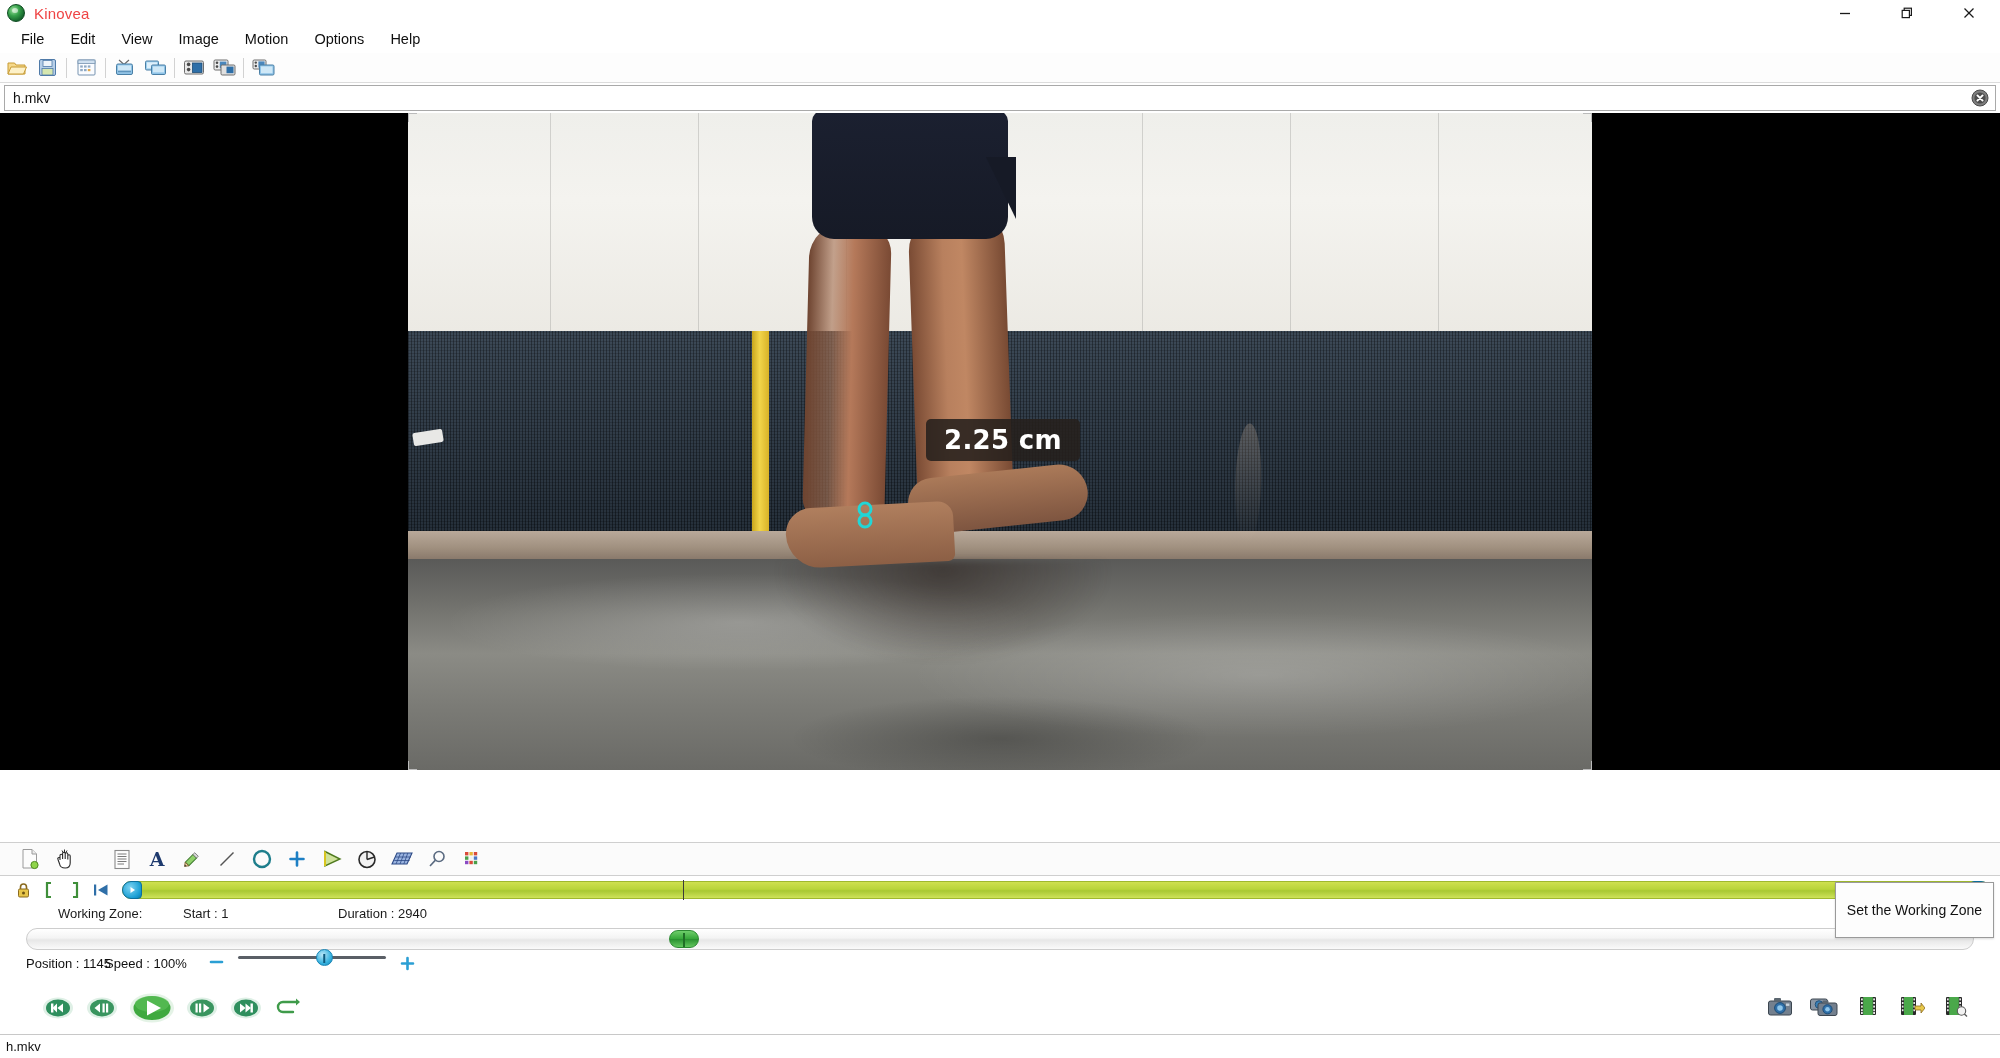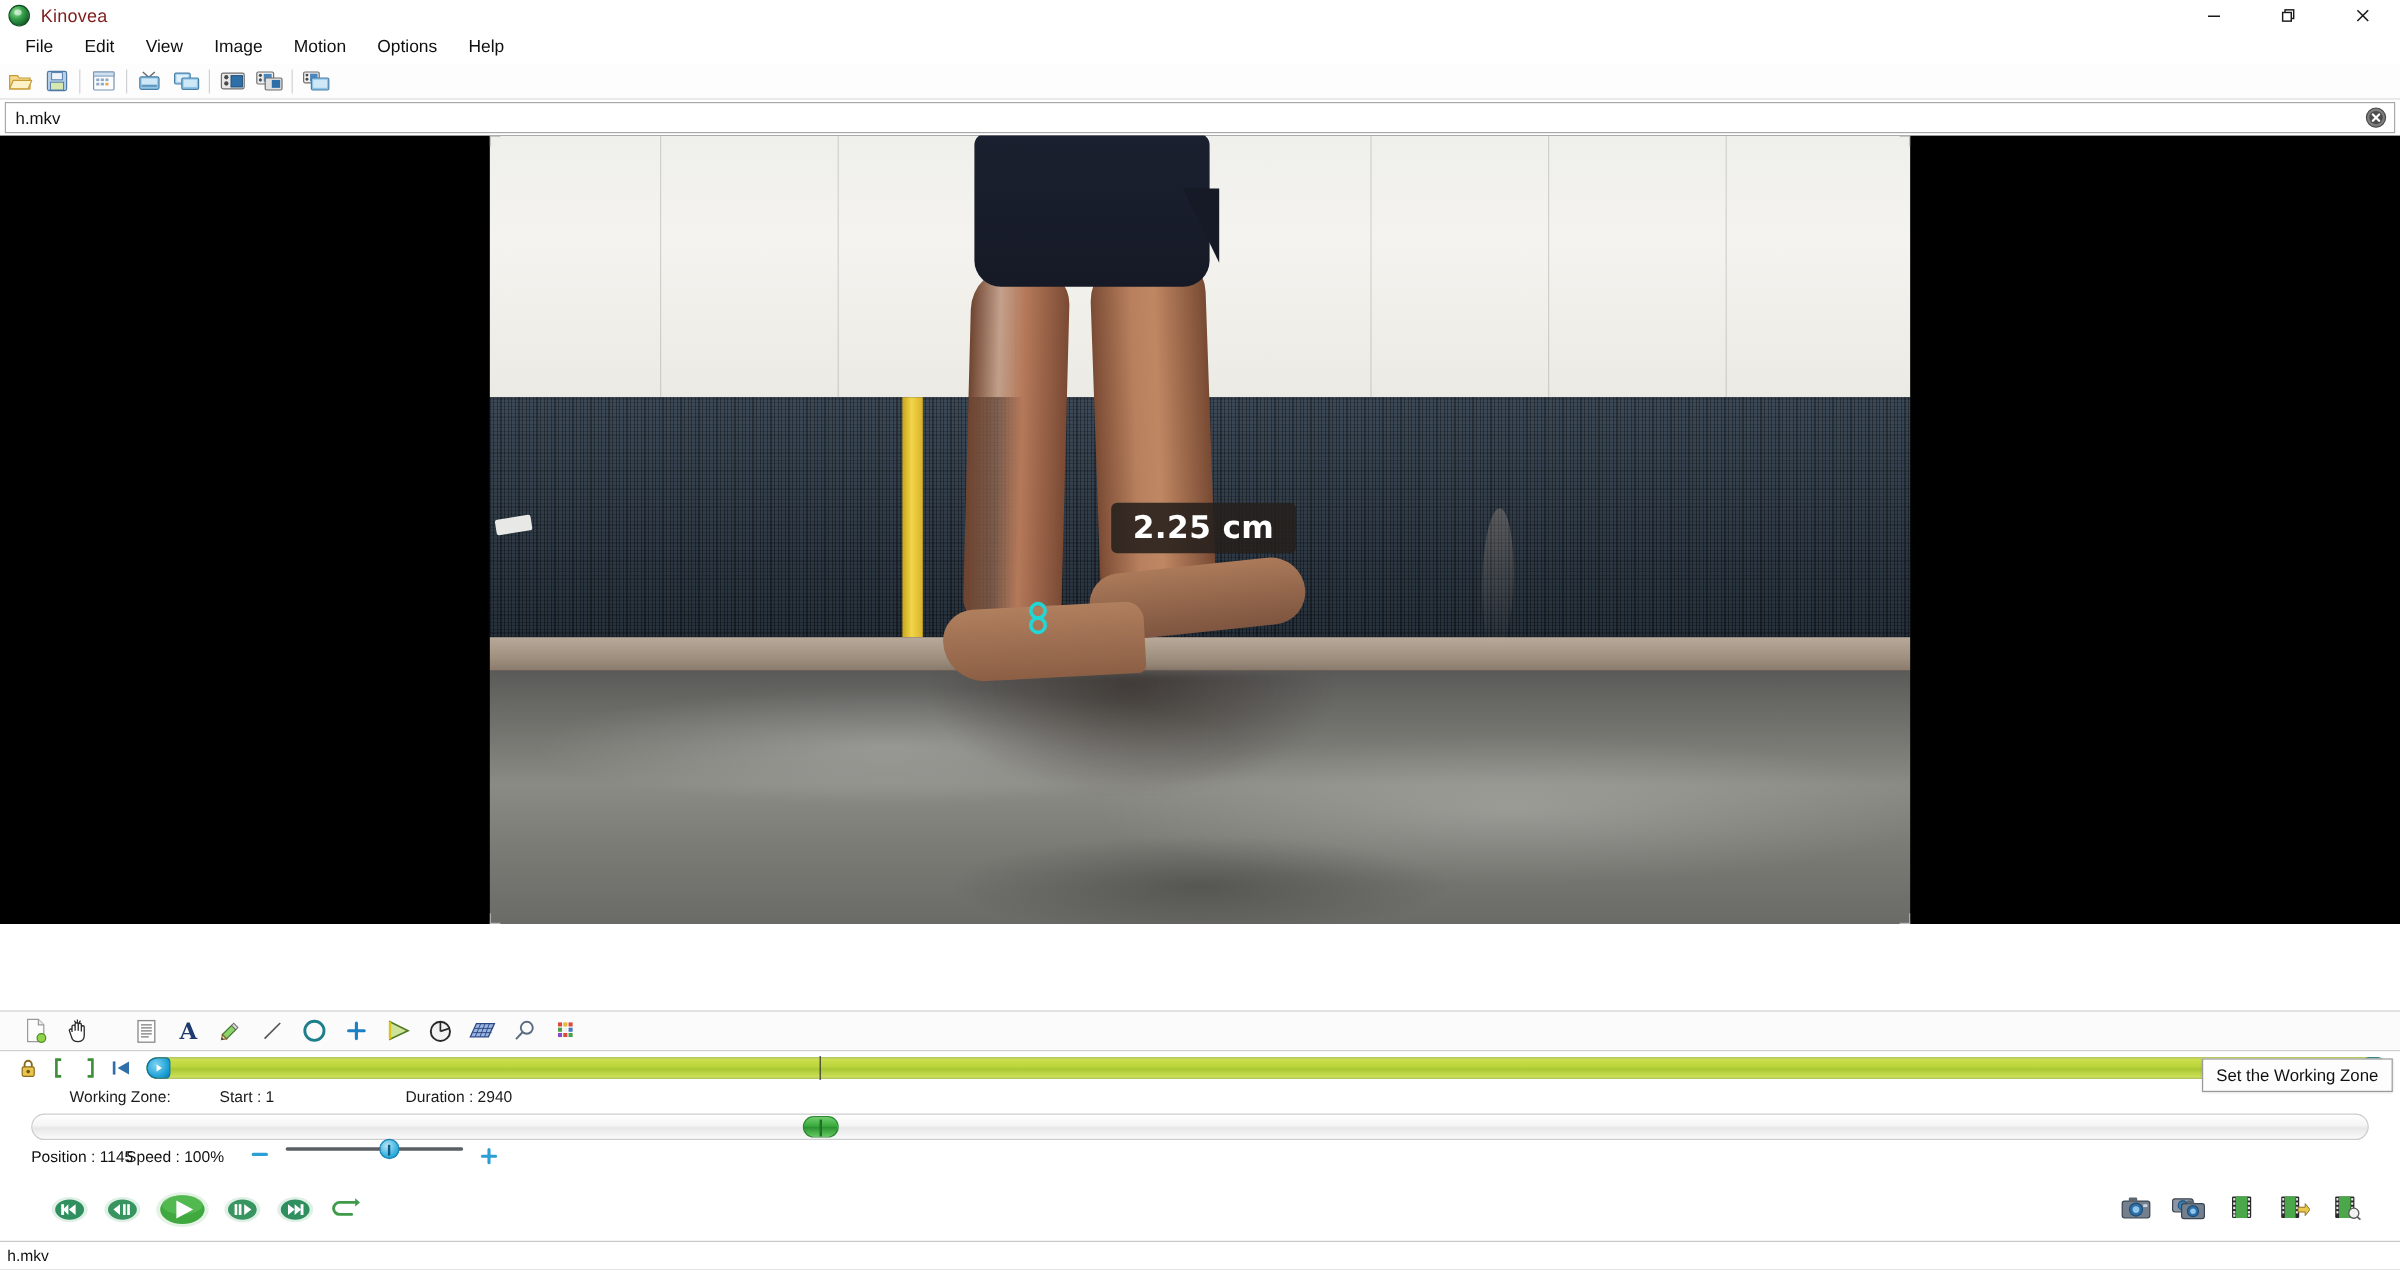--- a/index.html
+++ b/index.html
@@ -23,21 +23,21 @@
     background: radial-gradient(circle at 35% 32%, #9fe2a0 0%, #36a14a 38%, #14632b 75%, #0a3d1a 100%);
     border: 1px solid #0d4a1f;
     position: relative;
   }
   .app-logo::after {
     content: ""; position: absolute; left: 4px; top: 3px;
     width: 6px; height: 5px; border-radius: 50%;
     background: rgba(255,255,255,.55);
   }
   .app-title {
-    font-size: 15px; color: #7f1d1d; letter-spacing: .2px;
+    font-size: 15px; color: #ef4444; letter-spacing: .2px;
   }
   .winbtns { position: absolute; right: 0; top: 0; height: 26px; display: flex; }
   .winbtn {
     width: 62px; height: 26px; display: flex; align-items: center; justify-content: center;
     color: #1a1a1a;
   }
   .winbtn svg { display: block; }
 
   
   .menubar {
@@ -187,21 +187,21 @@
     display:flex; align-items:center; justify-content:center;
   }
   .wz-tick { position:absolute; top:-2px; width:1px; height:20px; background:#3a3a3a; }
   .wzlabels { height:22px; display:flex; align-items:center; padding-left:10px; font-size:13px; color:#1a1a1a; }
   .wzlabels .l1 { width:125px;margin-left:48px; }
   .wzlabels .l2 { width:155px; }
 
   .tooltip {
     position:absolute; right:5px; top:6px;
     background:#fdfdfd; border:1px solid #9a9a9a;
-    font-size:14px; color:#111; padding:5px 11px;
+    font-size:14px; color:#111; padding:19px 11px;
     box-shadow: 0 1px 2px rgba(0,0,0,.15);
     z-index: 40;
   }
 
   
   .posrow { height:32px; position:relative; padding: 4px 26px 0 26px; }
   .postrack {
     height:22px; border-radius:11px;
     background: linear-gradient(180deg,#ffffff 0%,#f4f4f4 45%,#e7e7e7 55%,#fafafa 100%);
     border:1px solid #cdcdcd; position:relative;

